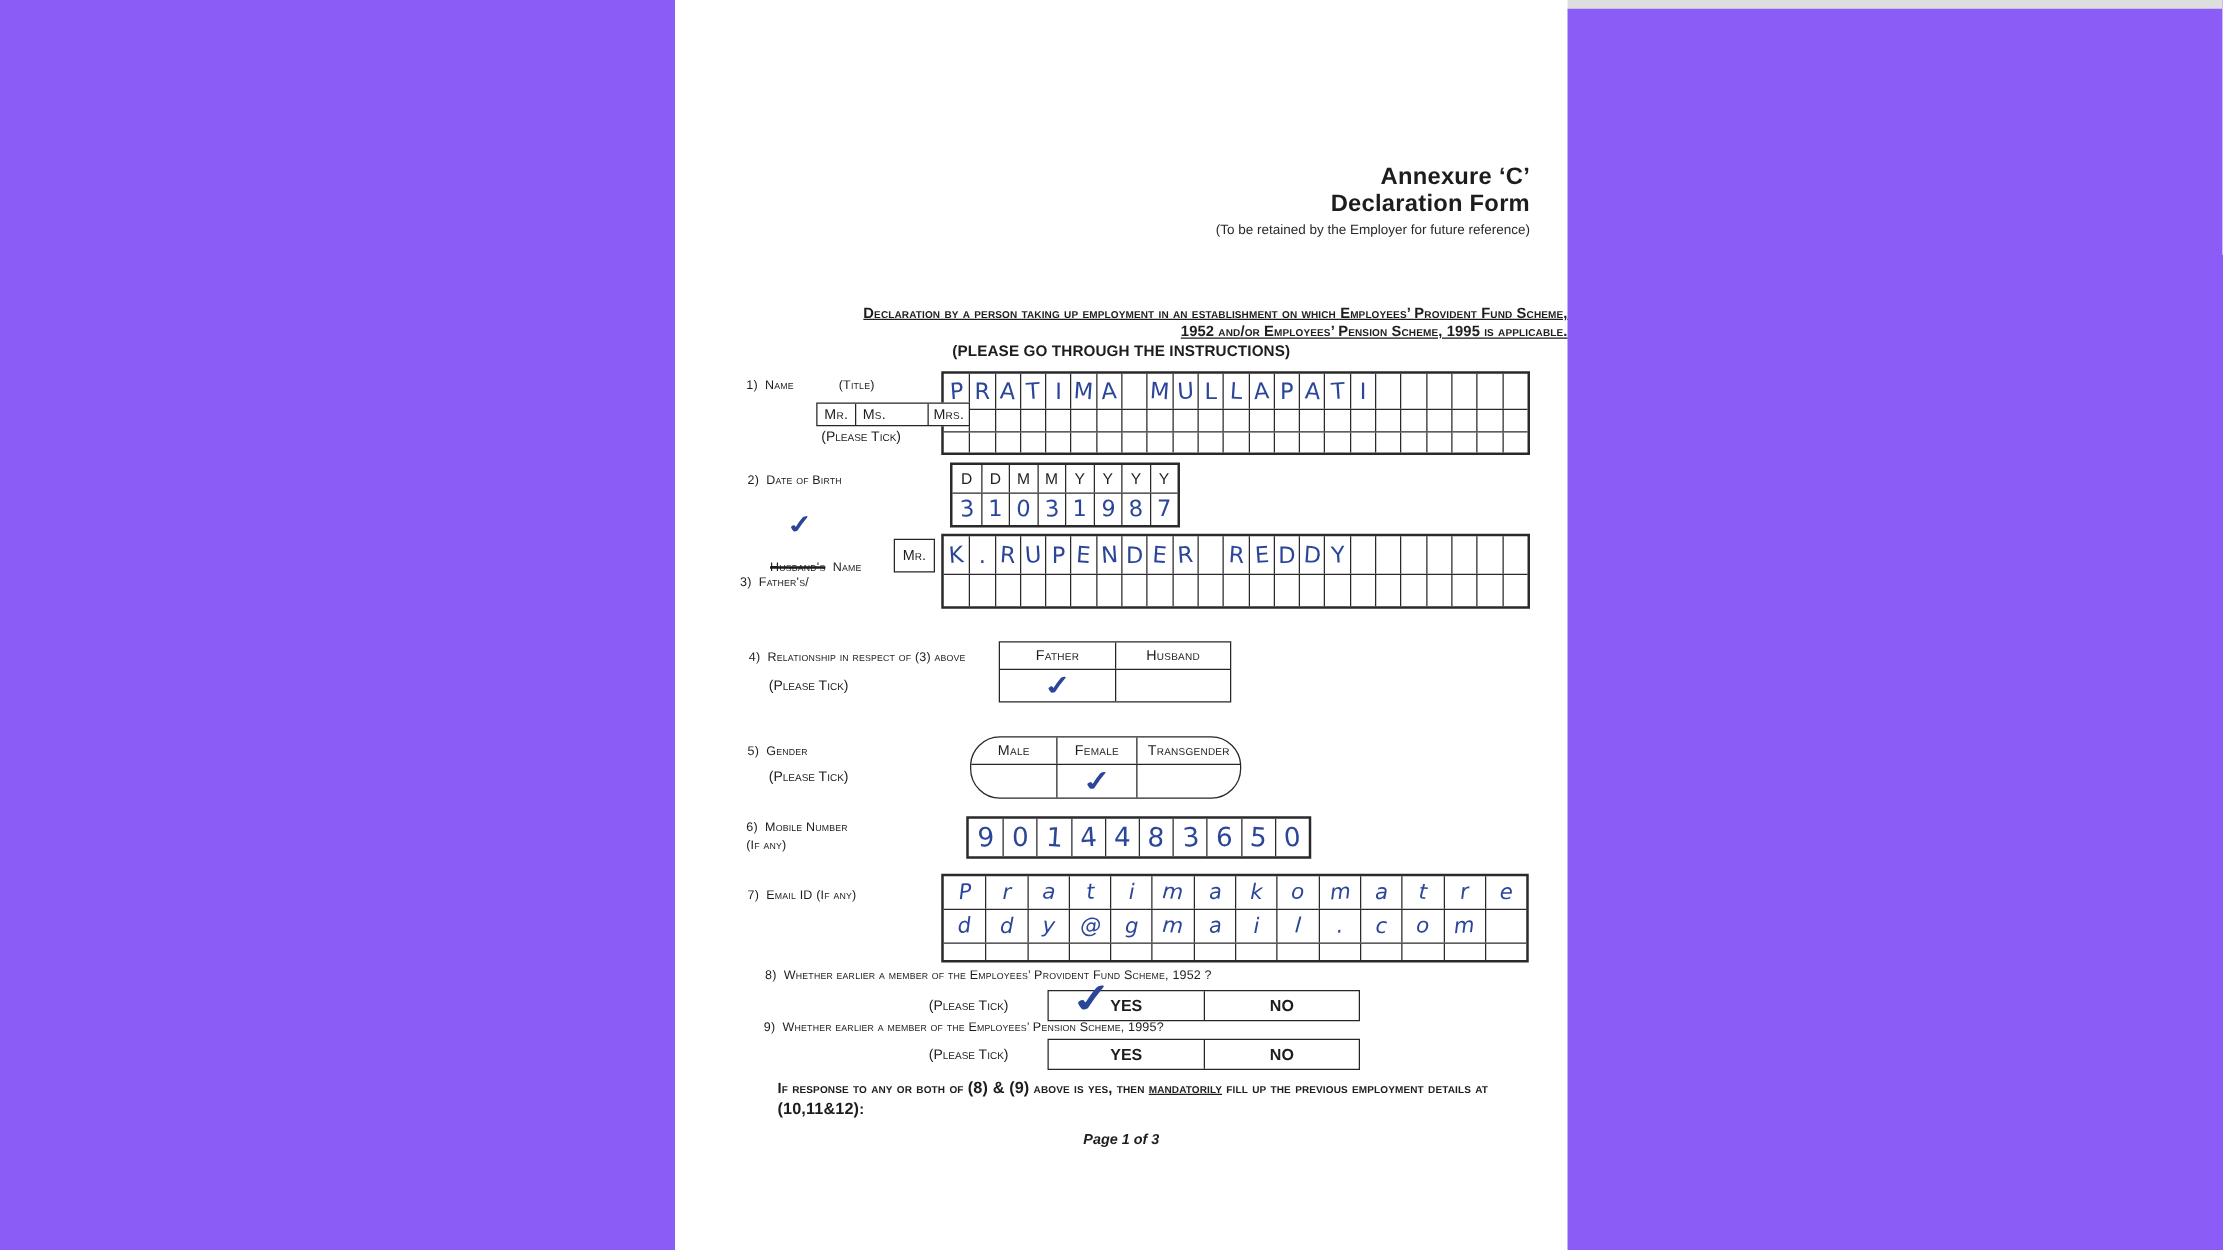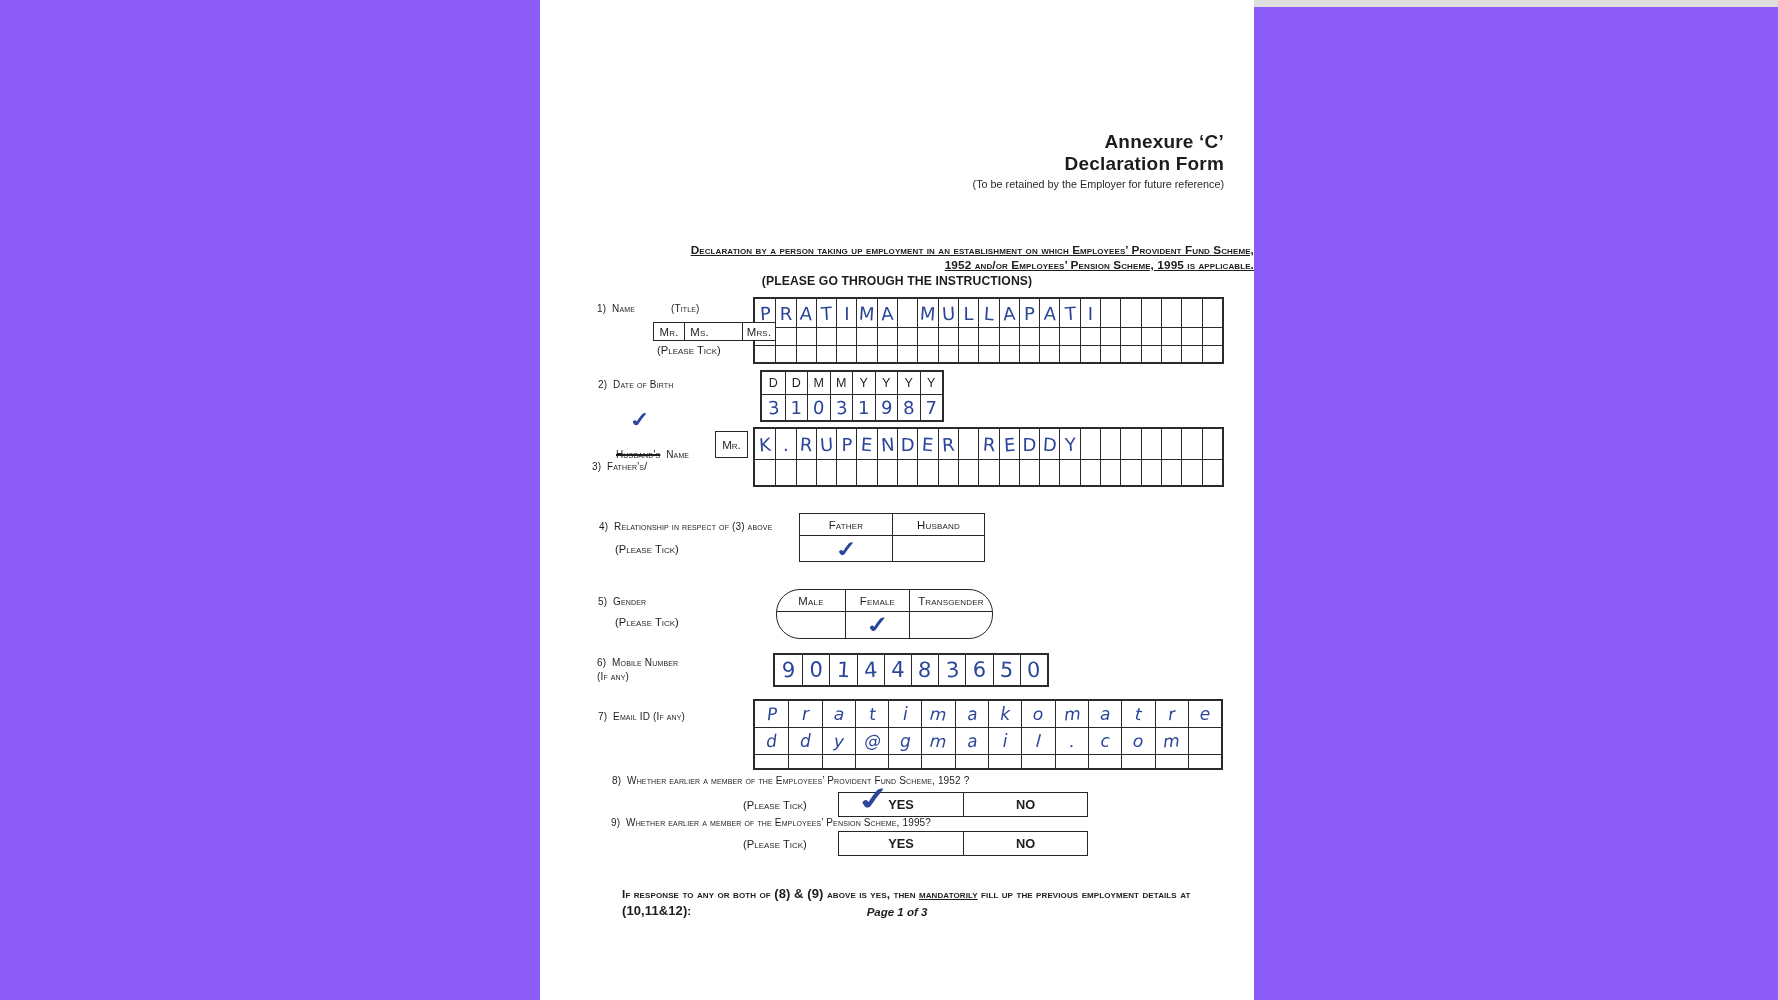--- a/index.html
+++ b/index.html
@@ -53,21 +53,21 @@
   .tcell + .tcell { border-left:1.7px solid #26262a; }
   .opt-hdr { font-size:11.4px; font-variant:small-caps; letter-spacing:.2px; }
   .yesno .tcell { font-size:12.8px; font-weight:bold; }
 
   .tick { color:#2b4699; font-weight:bold; display:inline-block; transform:rotate(-8deg) scaleX(1.35); }
 
   .mrbox { position:absolute; border:1.9px solid #26262a; display:flex; align-items:center; justify-content:center; font-size:11.5px; background:#fff; }
 
   .strike { text-decoration:line-through; text-decoration-thickness:1.5px; }
 
-  .note { font-weight:bold; font-size:11.8px; line-height:15.5px; letter-spacing:.1px;margin-top:24px; }
+  .note { font-weight:bold; font-size:11.8px; line-height:15.5px; letter-spacing:.1px; }
   .note .nums { font-size:13px; font-variant:normal; }
   .note .u { text-decoration:underline; }
   .pageno { font-style:italic; font-weight:bold; font-size:11.5px; text-align:center; }
 </style>
 </head>
 <body>
 
 <div class="canvas">
   <div class="strip-light"></div>
   <div class="strip-dark"></div>

